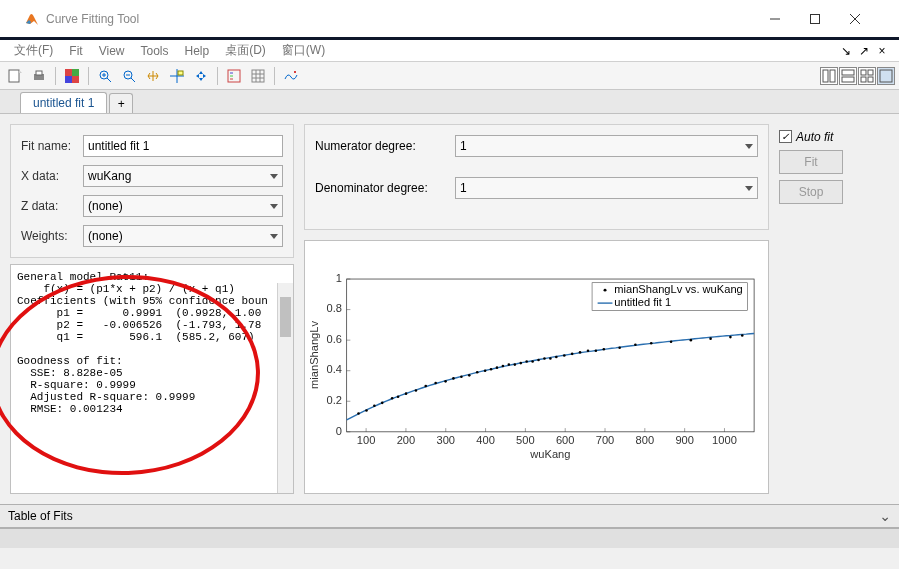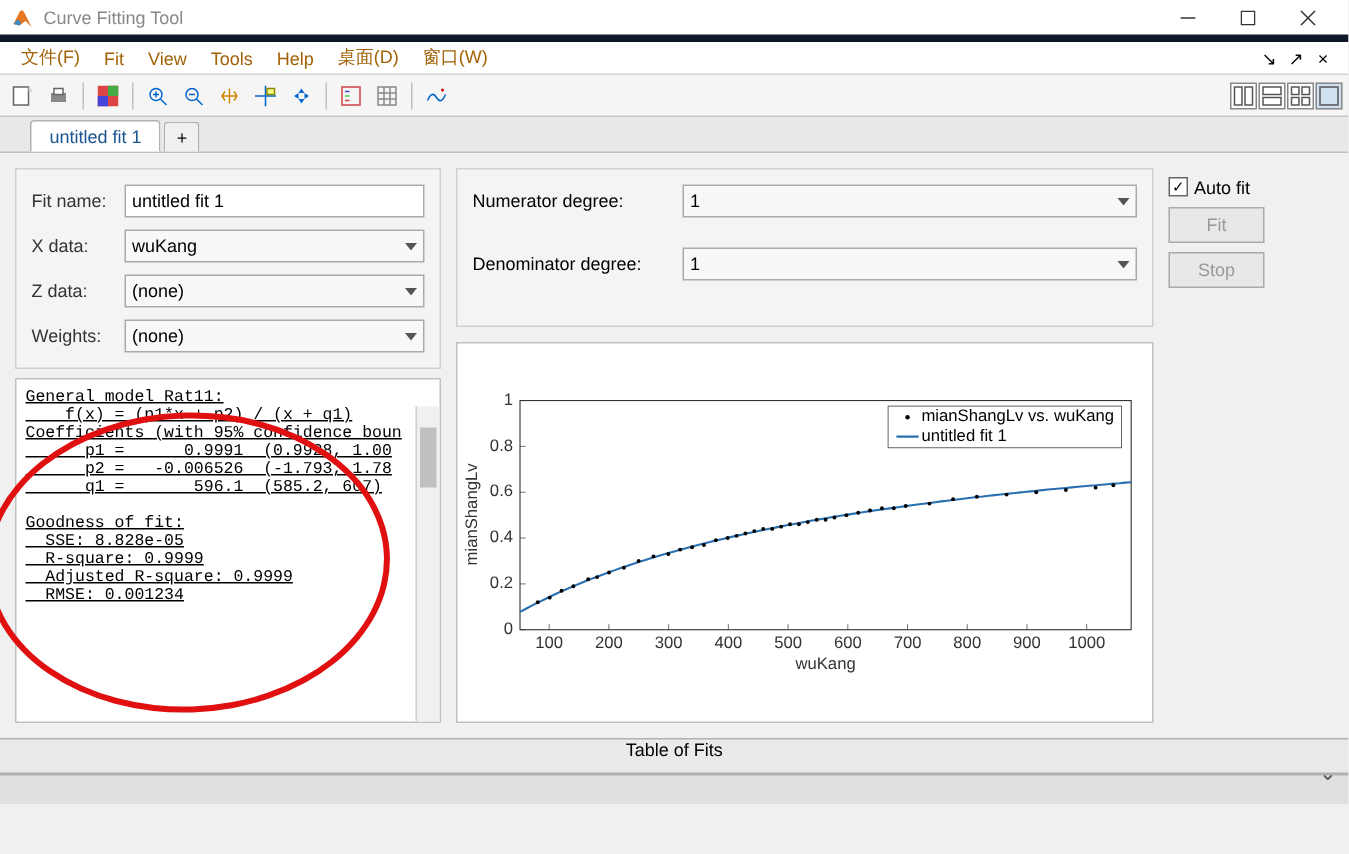--- a/index.html
+++ b/index.html
@@ -1,26 +1,26 @@
 <!DOCTYPE html>
 <html><head>
 <meta charset="utf-8">
 <style>
 * { box-sizing: border-box; margin: 0; padding: 0; font-family: "Segoe UI", Tahoma, sans-serif; font-size: 12px; }
 body { background: #f0f0f0; width: 899px; height: 569px; overflow: hidden; }
 
-.titlebar { height: 28px; background: #fff; display: flex; align-items: center; padding: 0 7px; border-bottom: 5px solid #0f172a; }
+.titlebar { height: 40px; background: #fff; display: flex; align-items: center; padding: 0 24px; border-bottom: 3px solid #0f172a; }
 .titlebar .logo { width: 16px; height: 16px; margin-right: 6px; }
 .titlebar .title { color: #888; flex: 1; }
 .winbtns { display: flex; }
 .winbtn { width: 40px; height: 28px; display: flex; align-items: center; justify-content: center; color: #666; }
 .winbtn svg { width: 10px; height: 10px; }
 
 .menubar { height: 22px; background: #fff; display: flex; align-items: center; padding: 0 6px; border-bottom: 1px solid #d0d0d0; }
-.menuitem { padding: 2px 8px; color: #a16207; }
+.menuitem { padding: 2px 8px; color: #737373; }
 .menu-spacer { flex: 1; }
 .menu-right { display: flex; gap: 4px; padding-right: 4px; }
 .tiny-icon { width: 14px; height: 14px; display: inline-flex; align-items: center; justify-content: center; }
 
 .toolbar { height: 28px; background: #f5f5f5; border-bottom: 1px solid #c8c8c8; display: flex; align-items: center; padding: 0 4px; gap: 2px; }
 .tbtn { width: 22px; height: 22px; display: flex; align-items: center; justify-content: center; border: 1px solid transparent; }
 .tsep { width: 1px; height: 18px; background: #c0c0c0; margin: 0 3px; }
 .toolbar-spacer { flex: 1; }
 .layout-btns { display: flex; gap: 1px; }
 .layout-btn { width: 18px; height: 18px; border: 1px solid #888; background: #fff; }
@@ -40,38 +40,38 @@
 .form-row label { width: 56px; color: #333; }
 .text-input { flex: 1; height: 22px; border: 1px solid #aaa; background: #fff; padding: 0 4px; }
 .select { flex: 1; height: 22px; border: 1px solid #aaa; background: #f8f8f8; padding: 0 4px; display: flex; align-items: center; justify-content: space-between; }
 .select::after { content: ""; width: 0; height: 0; border-left: 4px solid transparent; border-right: 4px solid transparent; border-top: 5px solid #555; }
 
 .fit-config { background: #f4f4f4; border: 1px solid #d0d0d0; padding: 10px; }
 .fit-row { display: flex; align-items: center; margin-bottom: 20px; gap: 10px; }
 .fit-row .lbl { width: 130px; }
 .fit-row .select { flex: 1; }
 .wide-select { width: 100%; margin-bottom: 10px; }
-.checkbox-row { display: flex; align-items: flex-start; gap: 4px; }
+.checkbox-row { display: flex; align-items: flex-start; gap: 4px; font-style: italic; }
 .checkbox { width: 13px; height: 13px; border: 1px solid #666; background: #fff; display: inline-flex; align-items: center; justify-content: center; }
 .checkbox.checked::after { content: "✓"; font-size: 10px; color: #000; }
 .btn { height: 24px; padding: 0 14px; border: 1px solid #aaa; background: #f0f0f0; color: #333; display: inline-flex; align-items: center; justify-content: center; }
 .btn.disabled { color: #999; background: #e8e8e8; }
 
 .results-panel { border: 1px solid #c0c0c0; background: #fff; position: relative; flex: 1; display: flex; flex-direction: column; min-height: 200px; }
 .results-title { padding: 2px 6px; border-bottom: 1px solid #c0c0c0; background: #f0f0f0; }
-.results-body { font-family: "Courier New", monospace; font-size: 11px; padding: 6px; white-space: pre; overflow: hidden; flex: 1; position: relative; text-decoration: underline; }
+.results-body { font-family: "Courier New", monospace; font-size: 11px; padding: 6px; white-space: pre; overflow: hidden; flex: 1; position: relative; }
 .scroll-indicator { position: absolute; right: 0; top: 18px; bottom: 0; width: 16px; background: #f0f0f0; border-left: 1px solid #d0d0d0; }
 .scroll-thumb { position: absolute; top: 14px; left: 2px; right: 2px; height: 40px; background: #c0c0c0; }
 
 .red-annotation { position: absolute; width: 270px; height: 200px; border: 4px solid #e01010; border-radius: 50%; pointer-events: none; left: -10px; top: 275px; z-index: 100; transform: rotate(-2deg); }
 
 .plot-panel { flex: 1; background: #fff; border: 1px solid #c0c0c0; position: relative; }
 .plot-svg { width: 100%; height: 100%; }
 
-.table-fits { height: 24px; border-top: 1px solid #b0b0b0; border-bottom: 1px solid #b0b0b0; background: #eaeaea; display: flex; align-items: center; padding: 0 8px; flex-direction: column; }
+.table-fits { height: 24px; border-top: 1px solid #b0b0b0; border-bottom: 1px solid #b0b0b0; background: #eaeaea; display: flex; align-items: center; padding: 0 8px; }
 .table-fits-arrow { margin-left: auto; font-size: 14px; color: #555; }
 .bottom-status { height: 20px; background: #e0e0e0; border-top: 1px solid #b0b0b0; }
 </style>
 </head>
 <body>
 
 <div class="titlebar">
   <span class="logo">
     <svg viewBox="0 0 16 16">
         <path d="M2 12 L6 4 Q8 1 10 6 L14 14 L10 10 L6 13 Z" fill="#e87722"></path>

